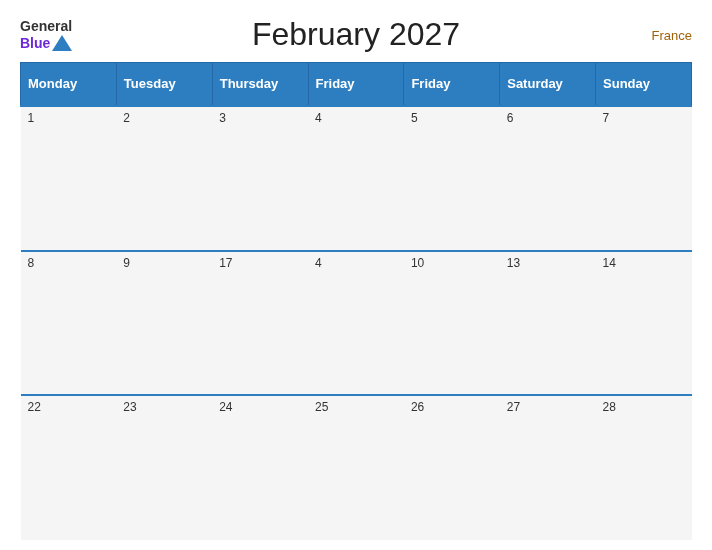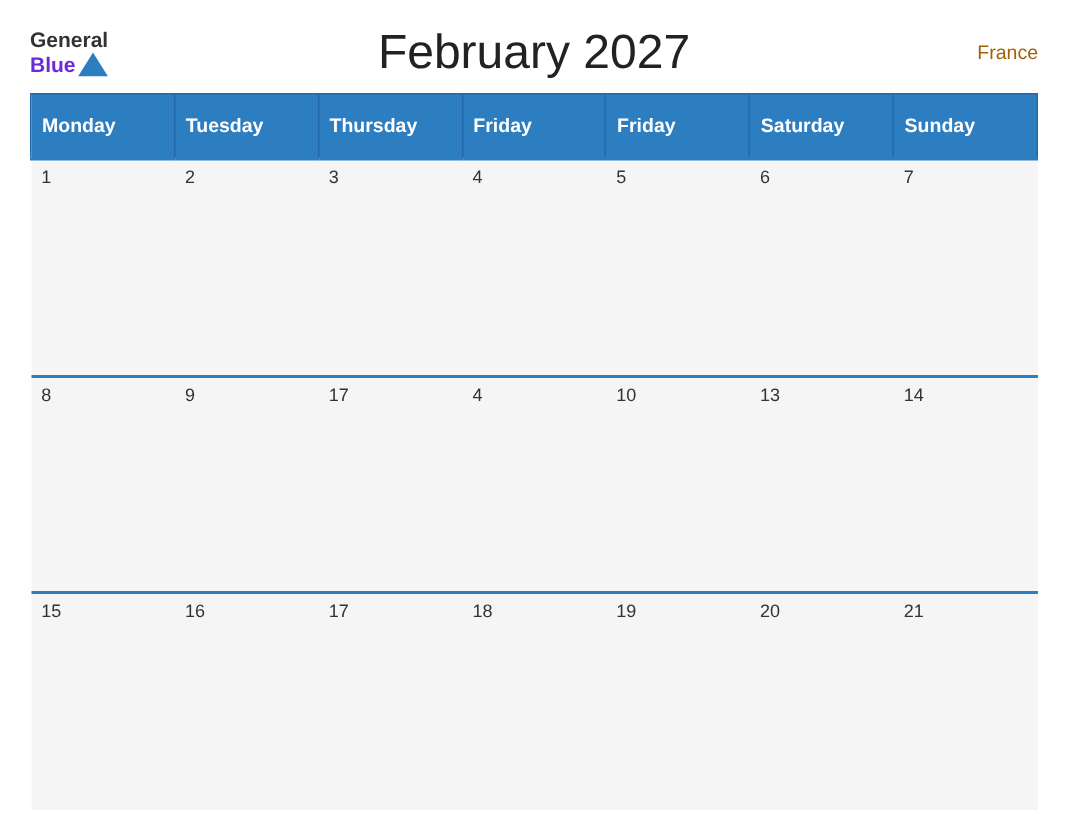--- a/index.html
+++ b/index.html
@@ -143,36 +143,36 @@
           </td>
           <td class="day-cell">
             <span class="day-num">13</span>
           </td>
           <td class="day-cell">
             <span class="day-num">14</span>
           </td>
         </tr>
         <tr>
           <td class="day-cell">
-            <span class="day-num">15</span>
+            <span class="day-num">22</span>
           </td>
           <td class="day-cell">
-            <span class="day-num">16</span>
+            <span class="day-num">23</span>
           </td>
           <td class="day-cell">
-            <span class="day-num">17</span>
+            <span class="day-num">24</span>
           </td>
           <td class="day-cell">
-            <span class="day-num">18</span>
+            <span class="day-num">25</span>
           </td>
           <td class="day-cell">
-            <span class="day-num">19</span>
+            <span class="day-num">26</span>
           </td>
           <td class="day-cell">
-            <span class="day-num">20</span>
+            <span class="day-num">27</span>
           </td>
           <td class="day-cell">
-            <span class="day-num">21</span>
+            <span class="day-num">28</span>
           </td>
         </tr>
       </tbody>
   </table>
 </div>
 
 </body></html>

